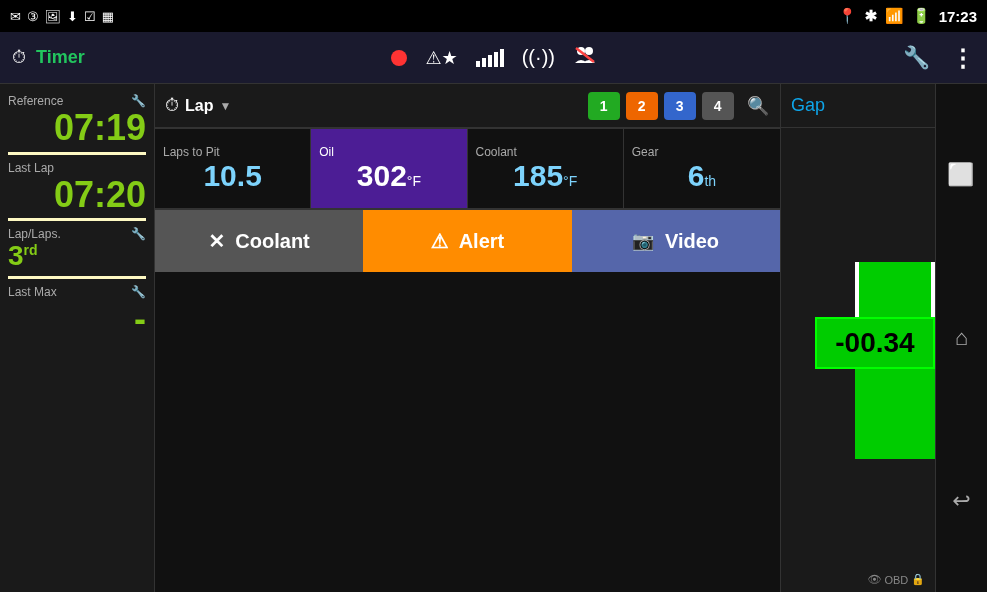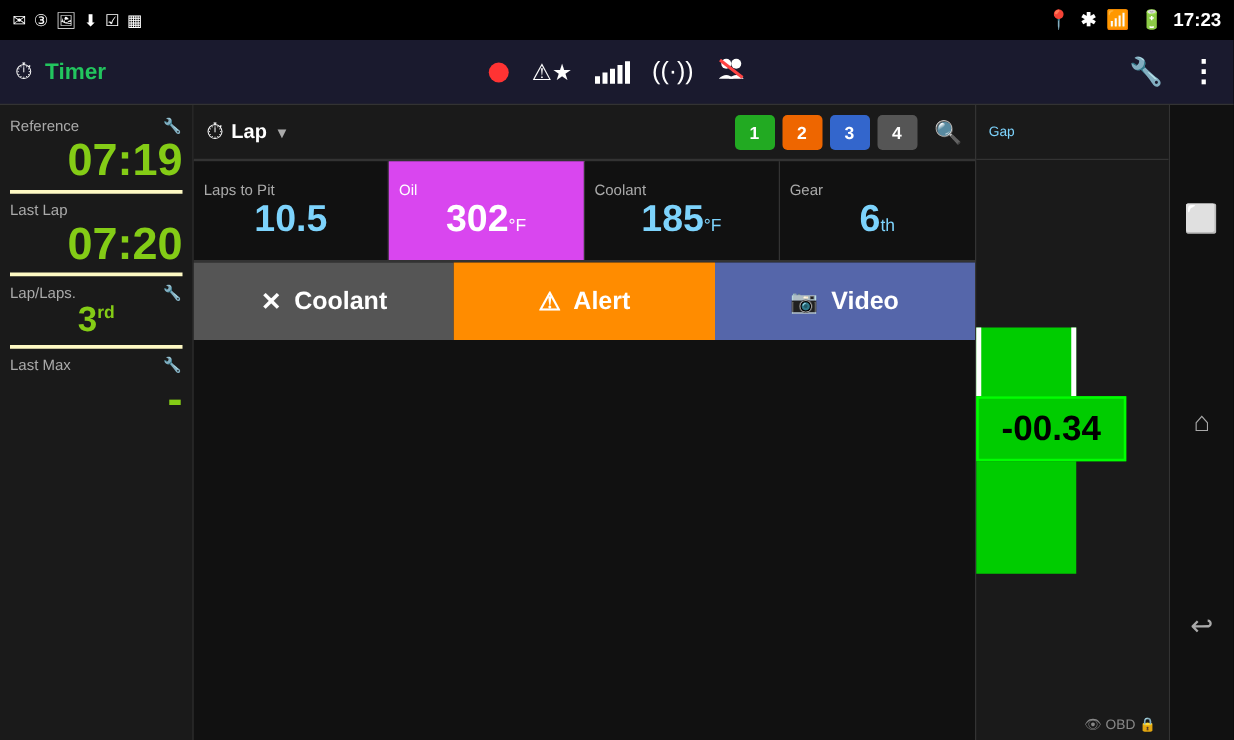--- a/index.html
+++ b/index.html
@@ -153,21 +153,21 @@
       flex-direction: column;
       align-items: center;
       justify-content: center;
       padding: 4px 8px;
       border-right: 1px solid #333;
     }
     .data-cell:last-child { border-right: none; }
     .data-cell-label { color: #aaa; font-size: 12px; align-self: flex-start; }
     .data-cell-value { color: #7dd3fc; font-size: 30px; font-weight: bold; }
     .data-cell-value .unit { font-size: 14px; font-weight: normal; }
-    .data-cell.oil-cell { background: #d946ef; }
+    .data-cell.oil-cell { background: #4c1d95; }
     .data-cell.oil-cell .data-cell-label { color: #fff; }
     .data-cell.oil-cell .data-cell-value { color: #fff; }
 
     
     #bottom-bar {
       display: grid;
       grid-template-columns: 1fr 1fr 1fr;
       height: 64px;
       border-top: 2px solid #333;
     }
@@ -208,21 +208,21 @@
       align-items: center;
       justify-content: center;
       flex-direction: column;
       position: relative;
     }
     .gap-bar-container {
       width: 100%;
       height: 100%;
       display: flex;
       flex-direction: column;
-      align-items: flex-start;
+      align-items: flex-end;
       justify-content: center;
       position: relative;
     }
     .gap-value-box {
       background: #00cc00;
       width: 120px;
       padding: 8px 6px;
       text-align: center;
       font-size: 28px;
       font-weight: bold;
@@ -338,21 +338,21 @@
       <div class="sidebar-label">
         <span>Last Lap</span>
       </div>
       <div class="sidebar-value large">07:20</div>
     </div>
     <div class="sidebar-section">
       <div class="sidebar-label">
         <span>Lap/Laps.</span>
         <span>🔧</span>
       </div>
-      <div class="sidebar-value" style="font-size:28px; text-align:center;">
+      <div class="sidebar-value" style="font-size:28px; text-align:left;">
         <span>3</span><sup style="font-size:14px;">rd</sup>
       </div>
     </div>
     <div class="sidebar-section" style="border-bottom:none;">
       <div class="sidebar-label">
         <span>Last Max</span>
         <span>🔧</span>
       </div>
       <div class="sidebar-value large">-</div>
     </div>
@@ -414,21 +414,21 @@
       </div>
       <div class="bottom-btn video">
         <span style="font-size:18px;">📷</span>
         <span>Video</span>
       </div>
     </div>
   </div>
 
   <div id="right-panel">
     <div id="gap-header">
-      <span style="color:#7dd3fc; font-size:11px;">Gap</span>
+      <span style="color:#0ea5e9; font-size:18px;">Gap</span>
     </div>
     <div id="gap-display">
       <div class="gap-bar-container">
         <div class="gap-bar-top"></div>
         <div class="gap-value-box">-00.34</div>
         <div class="gap-bar-bottom"></div>
       </div>
     </div>
   </div>
 

